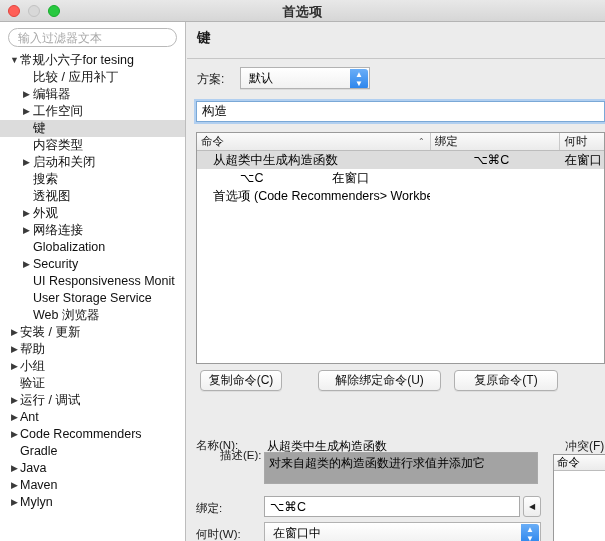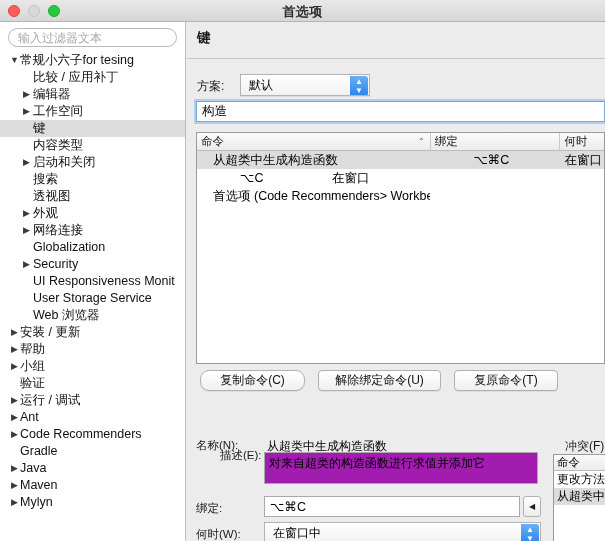--- a/index.html
+++ b/index.html
@@ -136,21 +136,21 @@
     position: absolute;
     left: 0; top: 36px;
     width: 418px;
     height: 1px;
     background: #c6c6c6;
   }
 
   
   .scheme-row {
     position: absolute;
-    left: 0; top: 52px;
+    left: 0; top: 45px;
     width: 418px; height: 22px;
   }
   .lbl {
     font-size: 12px;
     color: #1a1a1a;
   }
   .scheme-label {
     position: absolute;
     left: 10px; top: 4px;
   }
@@ -278,21 +278,21 @@
     background: linear-gradient(to bottom, #ffffff 0%, #f0f0f0 100%);
     box-shadow: 0 1px 0 rgba(0,0,0,0.06);
     font-family: "Liberation Sans", "DejaVu Sans", sans-serif;
     font-size: 12px;
     color: #101010;
     line-height: 19px;
     text-align: center;
     cursor: default;
     padding: 0;
   }
-  .btn.b0 { left: 4px;   width: 105px; border-radius: 9px; }
+  .btn.b0 { left: 4px;   width: 82px; }
   .btn.b1 { left: 122px; width: 123px; }
   .btn.b2 { left: 258px; width: 104px; }
 
   
   .form {
     position: absolute;
     left: 0; top: 384px;
     width: 418px; height: 157px;
   }
   .frow-label {
@@ -312,21 +312,21 @@
     left: 80px; top: 32px;
     font-size: 12px;
     color: #000;
     white-space: nowrap;
   }
   .desc-box {
     position: absolute;
     left: 77px; top: 46px;
     width: 274px; height: 32px;
     box-sizing: border-box;
-    background: #a21caf;
+    background: #a3a3a3;
     border: 1px solid #a9a9a9;
     font-family: "Liberation Sans", "DejaVu Sans", sans-serif;
     font-size: 12px;
     color: #000;
     padding: 3px 4px;
     resize: none;
     outline: none;
     overflow: hidden;
     line-height: 14px;
   }
@@ -523,20 +523,16 @@
             <span>▲</span>
             <span>▼</span>
           </span>
       </div>
     </div>
 
     <div class="conflicts">
       <div class="conf-label">冲突(F):</div>
       <div class="conf-table">
         <div class="conf-head">命令</div>
-        <div id="conf-body">
-            <div class="conf-row">更改方法</div>
-            <div class="conf-row sel">从超类中</div>
-          </div>
       </div>
     </div>
   </div>
 </div>
 
 </body></html>

